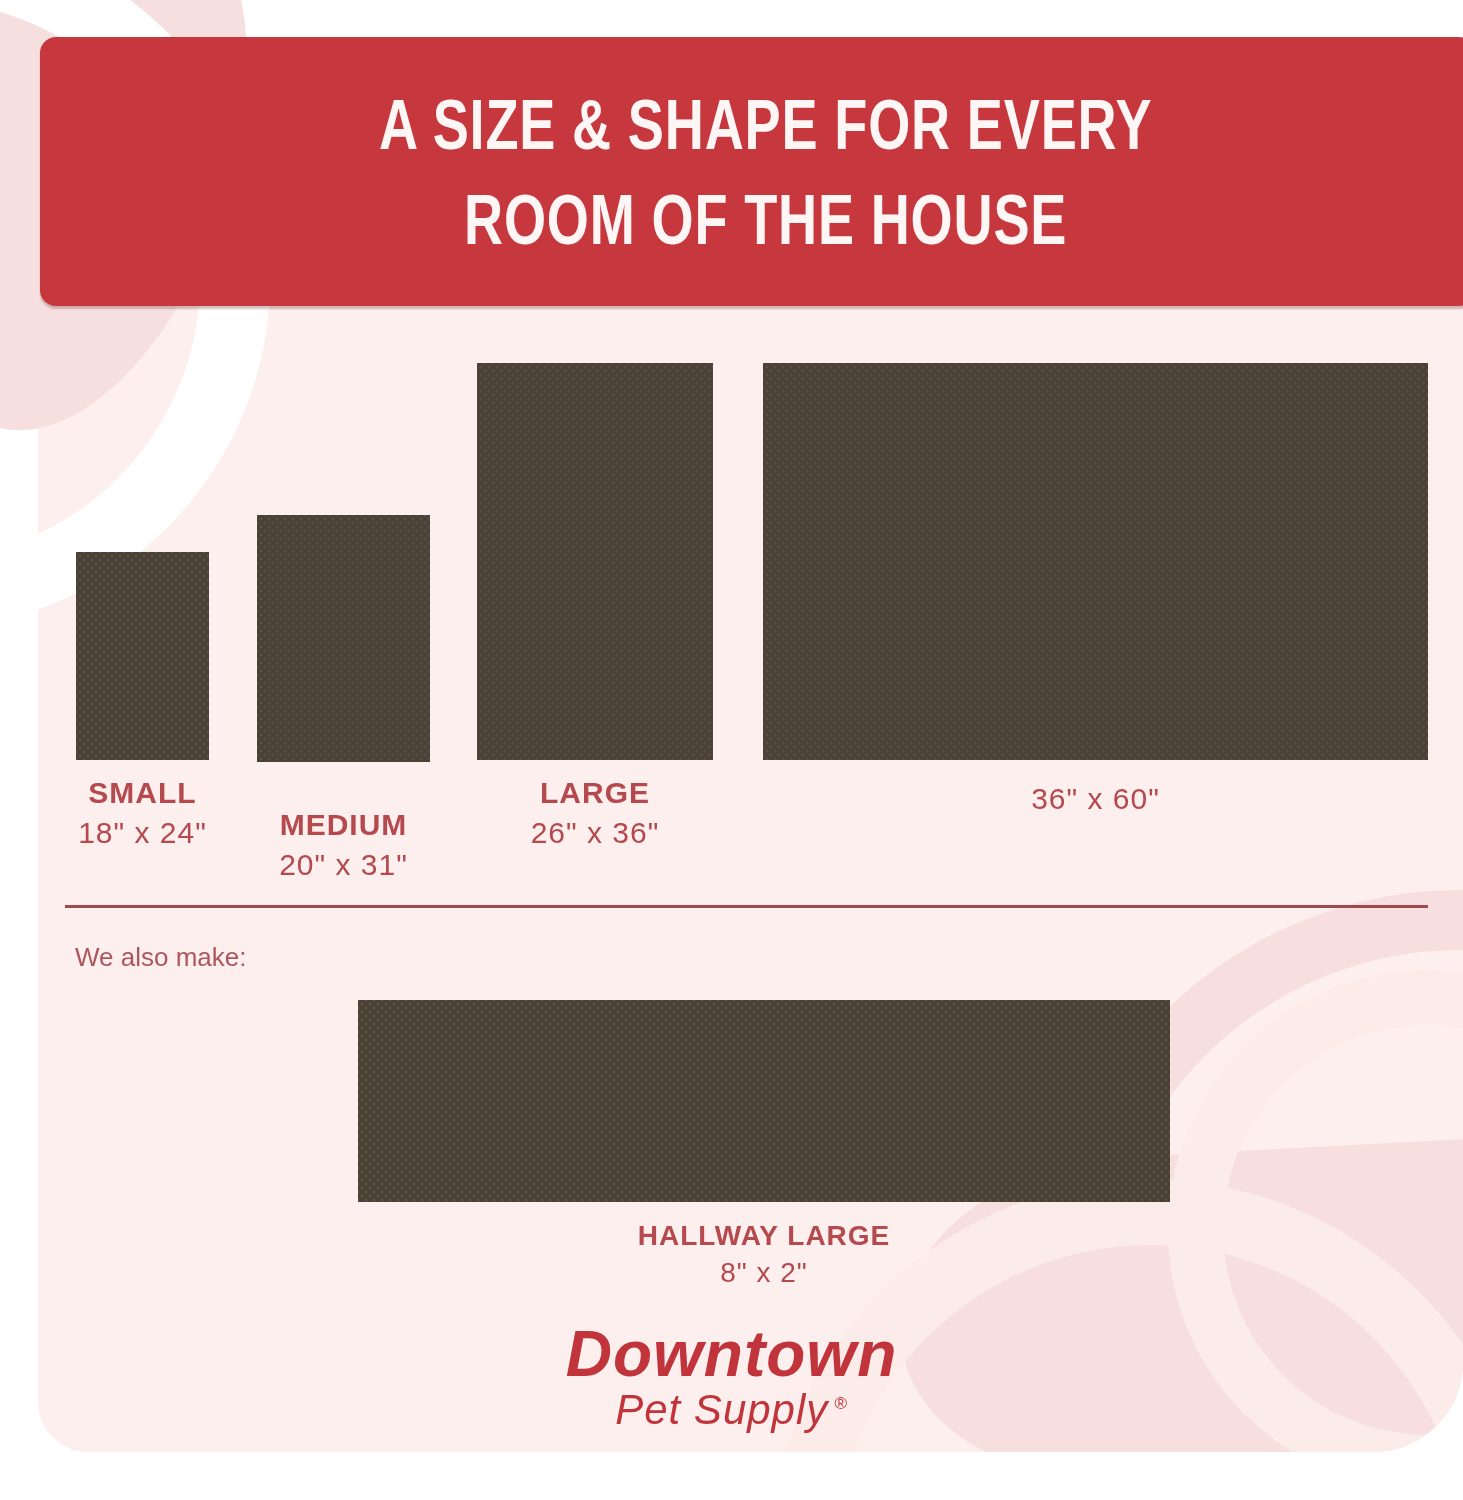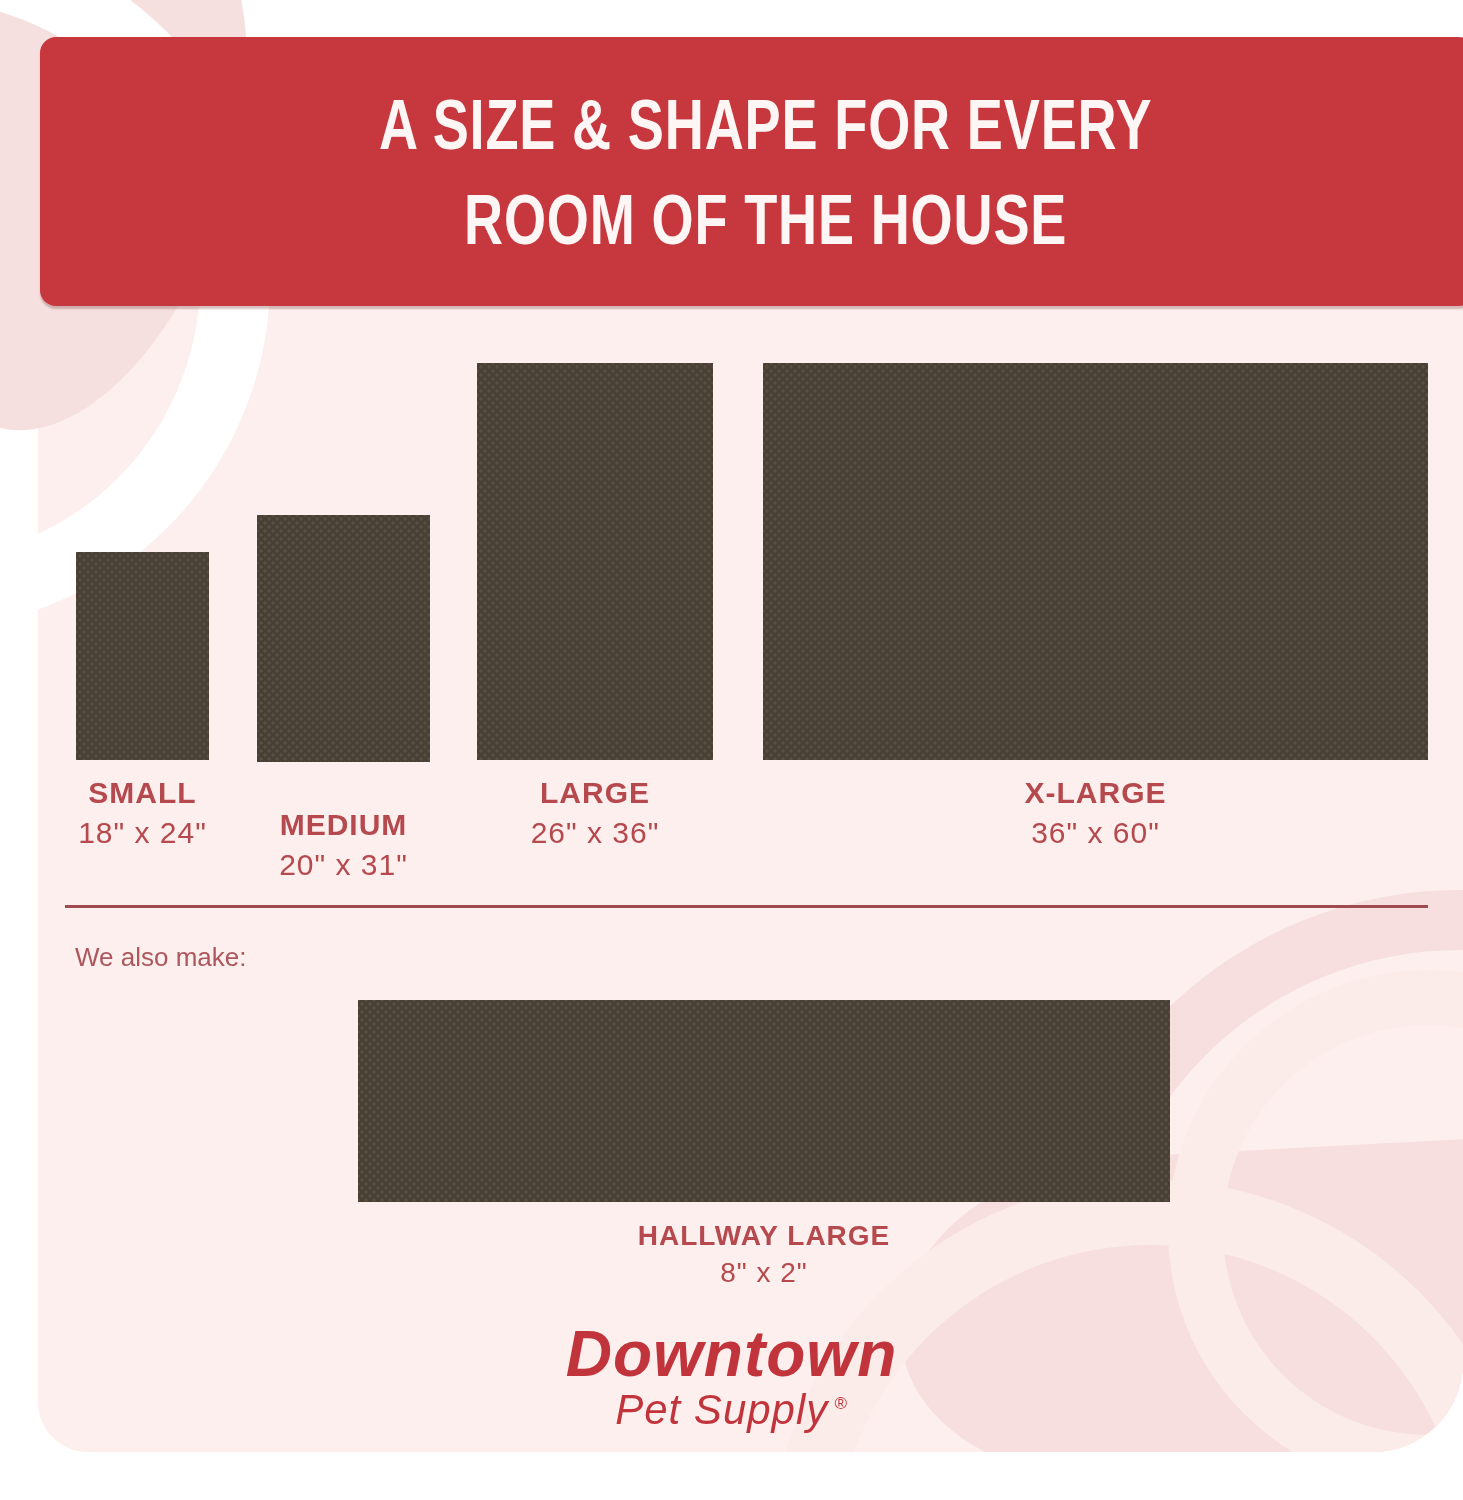--- a/index.html
+++ b/index.html
@@ -149,21 +149,20 @@
 </div>
 <div class="size-label lbl-medium">
   <div class="nm">MEDIUM</div>
   <div class="dm">20" x 31"</div>
 </div>
 <div class="size-label lbl-large">
   <div class="nm">LARGE</div>
   <div class="dm">26" x 36"</div>
 </div>
 <div class="size-label lbl-xlarge">
-  <div class="nm">X-LARGE</div>
   <div class="dm">36" x 60"</div>
 </div>
 
 <div class="divider"></div>
 <div class="also-make">We also make:</div>
 
 <div class="mat mat-runner"></div>
 <div class="size-label lbl-runner">
   <div class="nm">HALLWAY LARGE</div>
   <div class="dm">8" x 2"</div>

